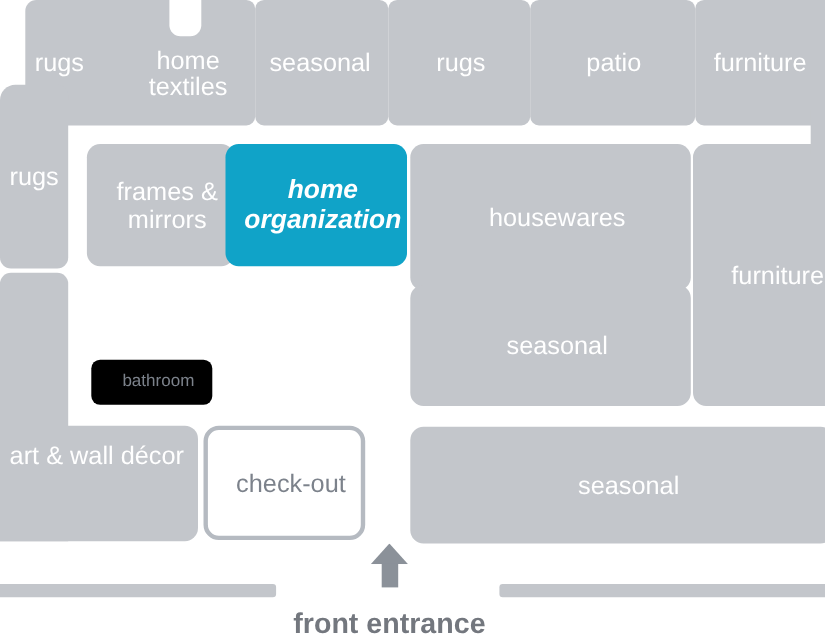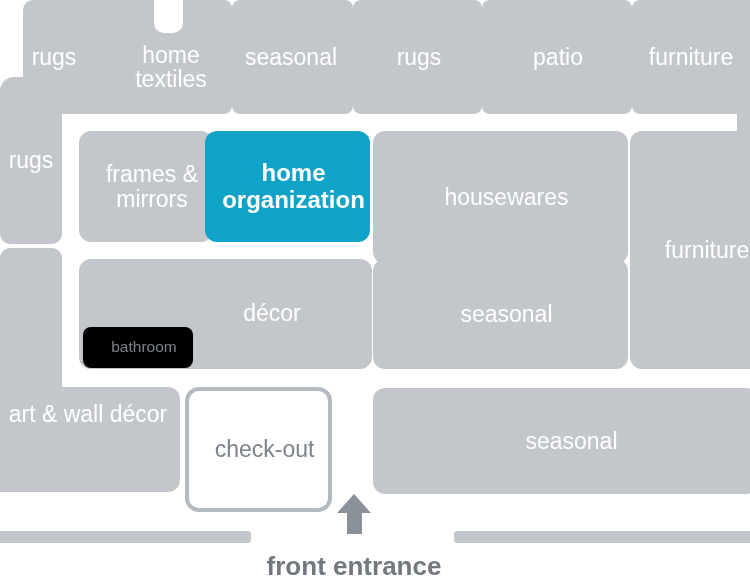--- a/index.html
+++ b/index.html
@@ -41,32 +41,32 @@
   #t-hometex{left:171px;top:67px;width:90px;}
   #t-pillows{left:291px;top:57px;}
   #t-rugs2{left:419px;top:57px;}
   #t-patio{left:558px;top:57px;text-align:right;}
   #t-furniture{left:691px;top:57px;}
   
   #left-wall{left:0;top:77px;width:62px;height:167px;background:var(--block-gray);border-radius:14px 10px 10px 10px;}
   #l-rugs{left:31px;top:160px;}
   
   #frames{left:79px;top:131px;width:122px;height:111px;}
-  #homeorg{left:205px;top:131px;width:153px;height:111px;background:var(--highlight-cyan);font-weight:bold;font-size:24px;line-height:1.12;}
+  #homeorg{left:205px;top:131px;width:153px;height:111px;background:var(--highlight-cyan);font-weight:bold;font-size:24px;line-height:1.12;font-style:italic;}
   #housewares{left:373px;top:131px;width:243px;height:133px;}
   #furn-col{left:630px;top:131px;width:130px;height:238px;border-radius:12px 0 0 12px;}
   #furn-connector{left:737px;top:100px;width:23px;height:40px;}
   #decor{left:79px;top:259px;width:281px;height:110px;display:block;}
   #decor-lbl{left:193px;top:54px;transform:translate(-50%,-50%);}
   #seasonal-mid{left:373px;top:259px;width:243px;height:110px;}
   #bathroom{left:83px;top:327px;width:98px;height:41px;background:#000000;border-radius:8px;color:var(--muted-text);font-size:15.5px;}
   #artwall-v{left:0;top:248px;width:62px;height:244px;border-radius:10px 10px 0 0;}
   #artwall-h{left:0;top:387px;width:180px;height:105px;border-radius:0 12px 12px 0;}
   #artwall-lbl{left:88px;top:414px;}
-  #checkout{left:185px;top:387px;width:147px;height:125px;background:#fff;border:4px solid var(--checkout-border);border-radius:14px;box-sizing:border-box;color:var(--muted-text);}
+  #checkout{left:185px;top:387px;width:147px;height:104px;background:#fff;border:4px solid var(--checkout-border);border-radius:14px;box-sizing:border-box;color:var(--muted-text);}
   #seasonal-bottom{left:373px;top:388px;width:373px;height:106px;}
   
   #bwall-l{left:0;top:531px;width:251px;height:12px;border-radius:0 3px 3px 0;}
   #bwall-r{left:454px;top:531px;width:306px;height:12px;border-radius:3px 0 0 3px;}
   #arrow-head{left:337px;top:494px;width:34px;height:19px;background:var(--arrow-gray);clip-path:polygon(50% 0,100% 100%,0 100%);}
   #arrow-stem{left:347px;top:512px;width:15px;height:22px;background:var(--arrow-gray);}
   #entrance-lbl{left:354px;top:567px;color:var(--entrance-text);font-weight:bold;font-size:26px;}
 </style>
 </head>
 <body>
@@ -97,23 +97,20 @@
     <span>home organization</span>
   </div>
   <div class="block" id="housewares">
     <span>housewares</span>
   </div>
   <div class="block" id="furn-col">
     <span>furniture</span>
   </div>
   <div class="abs gray" id="furn-connector"></div>
 
-  <div class="block" id="decor">
-    <span class="lbl" id="decor-lbl">décor</span>
-  </div>
   <div class="block" id="seasonal-mid">
     <span>seasonal</span>
   </div>
   <div class="block" id="bathroom">
     <span>bathroom</span>
   </div>
 
   <div class="abs gray" id="artwall-v"></div>
   <div class="abs gray" id="artwall-h"></div>
   <div class="lbl" id="artwall-lbl">art &amp; wall décor</div>

